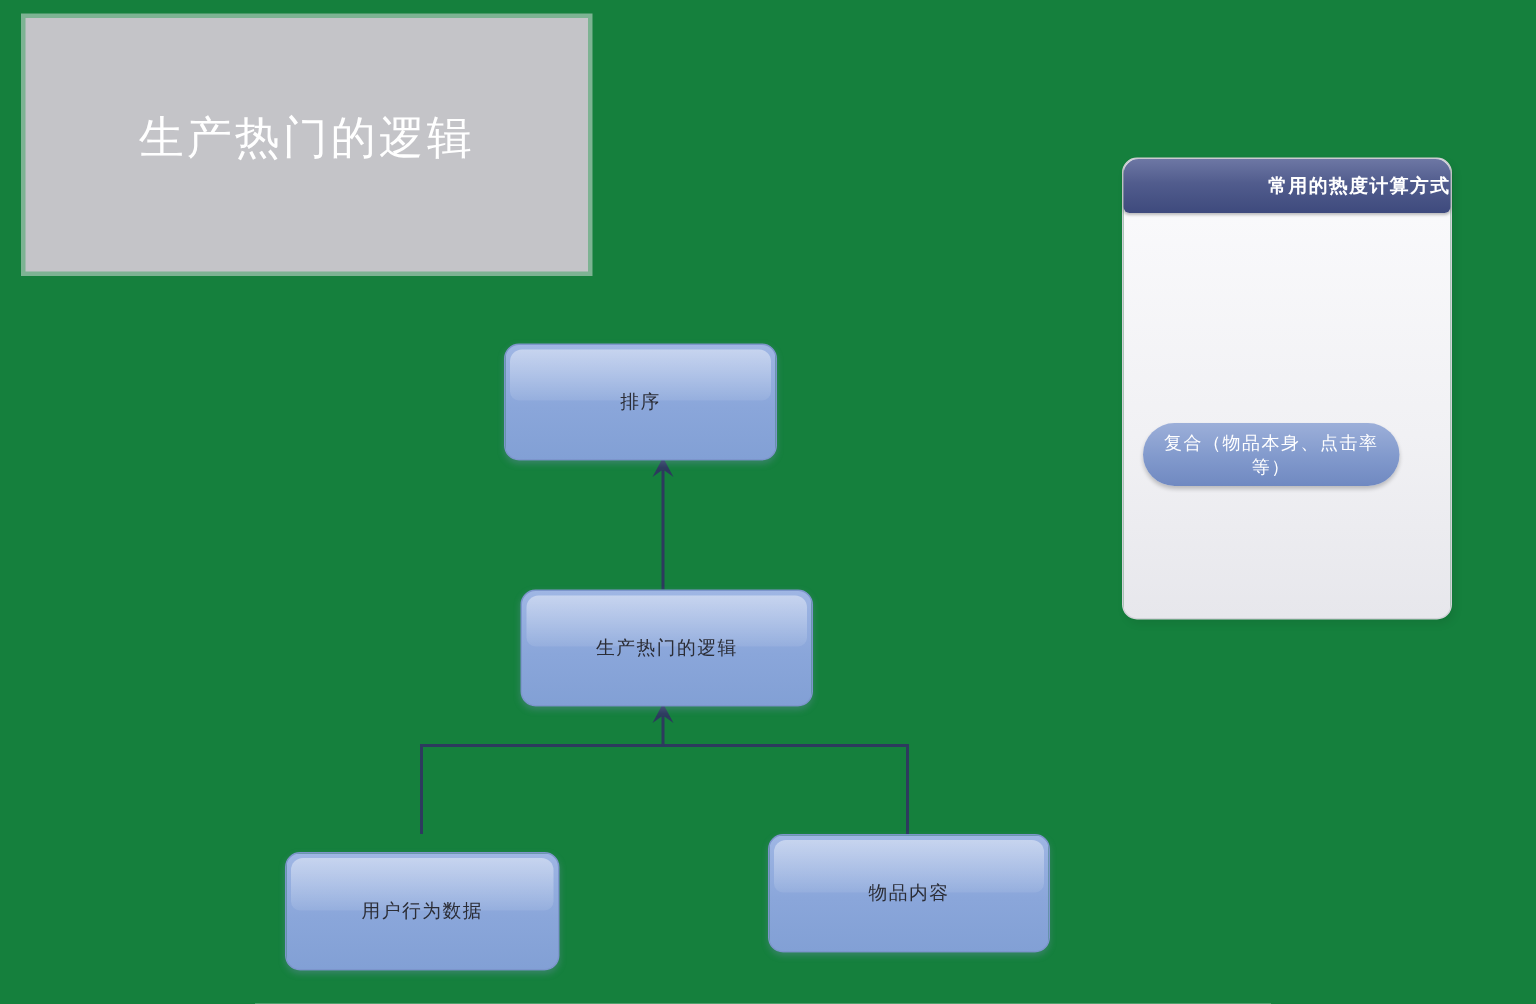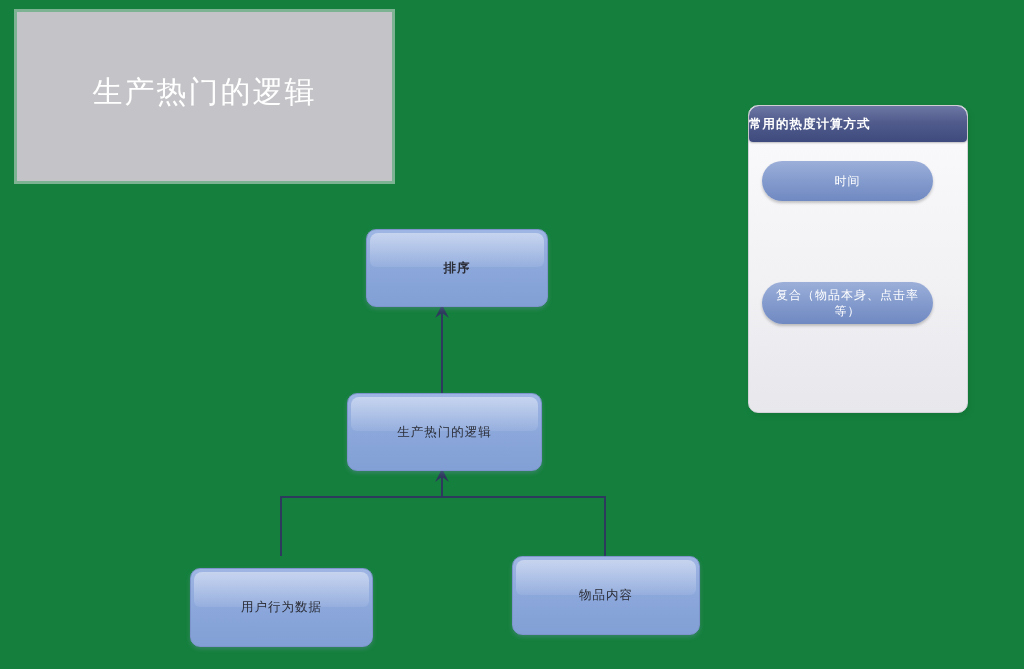--- a/index.html
+++ b/index.html
@@ -45,39 +45,39 @@
     content:"";
     position:absolute;left:3px;right:3px;top:3px;height:45%;
     border-radius:8px 8px 6px 6px;
     background:linear-gradient(180deg,rgba(255,255,255,.42),rgba(255,255,255,.08));
     pointer-events:none;
   }
   .node .node-label{
     position:relative;z-index:1;
     color:#2b2d36;font-size:12.5px;letter-spacing:1px;
   }
-  .node-sort{left:366px;top:229px;width:180px;height:76px;font-weight:bold;}
+  .node-sort{left:336px;top:229px;width:180px;height:76px;}
   .node-heat{left:347px;top:393px;width:193px;height:76px;}
   .node-user{left:190px;top:568px;width:181px;height:77px;}
   .node-item{left:512px;top:556px;width:186px;height:77px;}
 
   
   .panel{
     position:absolute;left:748px;top:105px;width:218px;height:306px;
     border-radius:10px;
     background:linear-gradient(180deg,#fbfbfd 0%,#f1f1f4 60%,#e7e7ec 100%);
     border:1px solid #d2d2d8;
     box-shadow:2px 3px 6px rgba(0,0,0,.08);
   }
   .panel-header{
     position:absolute;left:0;top:0;width:218px;height:36px;
     box-sizing:border-box;
     border-radius:10px 10px 4px 4px;
     background:linear-gradient(180deg,#6d77a4 0%,#515c8d 45%,#3e4a7d 100%);
-    display:flex;align-items:center;justify-content:flex-start;
+    display:flex;align-items:center;justify-content:flex-end;
     box-shadow:0 1px 2px rgba(0,0,0,.25);
   }
   .panel-header .panel-title{
     color:#ffffff;font-size:12.5px;font-weight:bold;letter-spacing:1px;
   }
   .pill{
     position:absolute;left:13px;width:171px;
     border-radius:21px;
     background:linear-gradient(180deg,#9cafd9 0%,#8199cc 55%,#7089c1 100%);
     box-shadow:0 2px 3px rgba(0,0,0,.22);
@@ -126,21 +126,18 @@
     <span class="node-label">用户行为数据</span>
   </div>
   <div class="node node-item">
     <span class="node-label">物品内容</span>
   </div>
 
   <div class="panel">
     <div class="panel-header">
       <span class="panel-title">常用的热度计算方式</span>
     </div>
-    <div class="pill pill-time">
-      <span class="pill-label">时间</span>
-    </div>
     <div class="pill pill-composite">
       <span class="pill-label">复合（物品本身、点击率等）</span>
     </div>
   </div>
 
 </div>
 
 </body></html>

